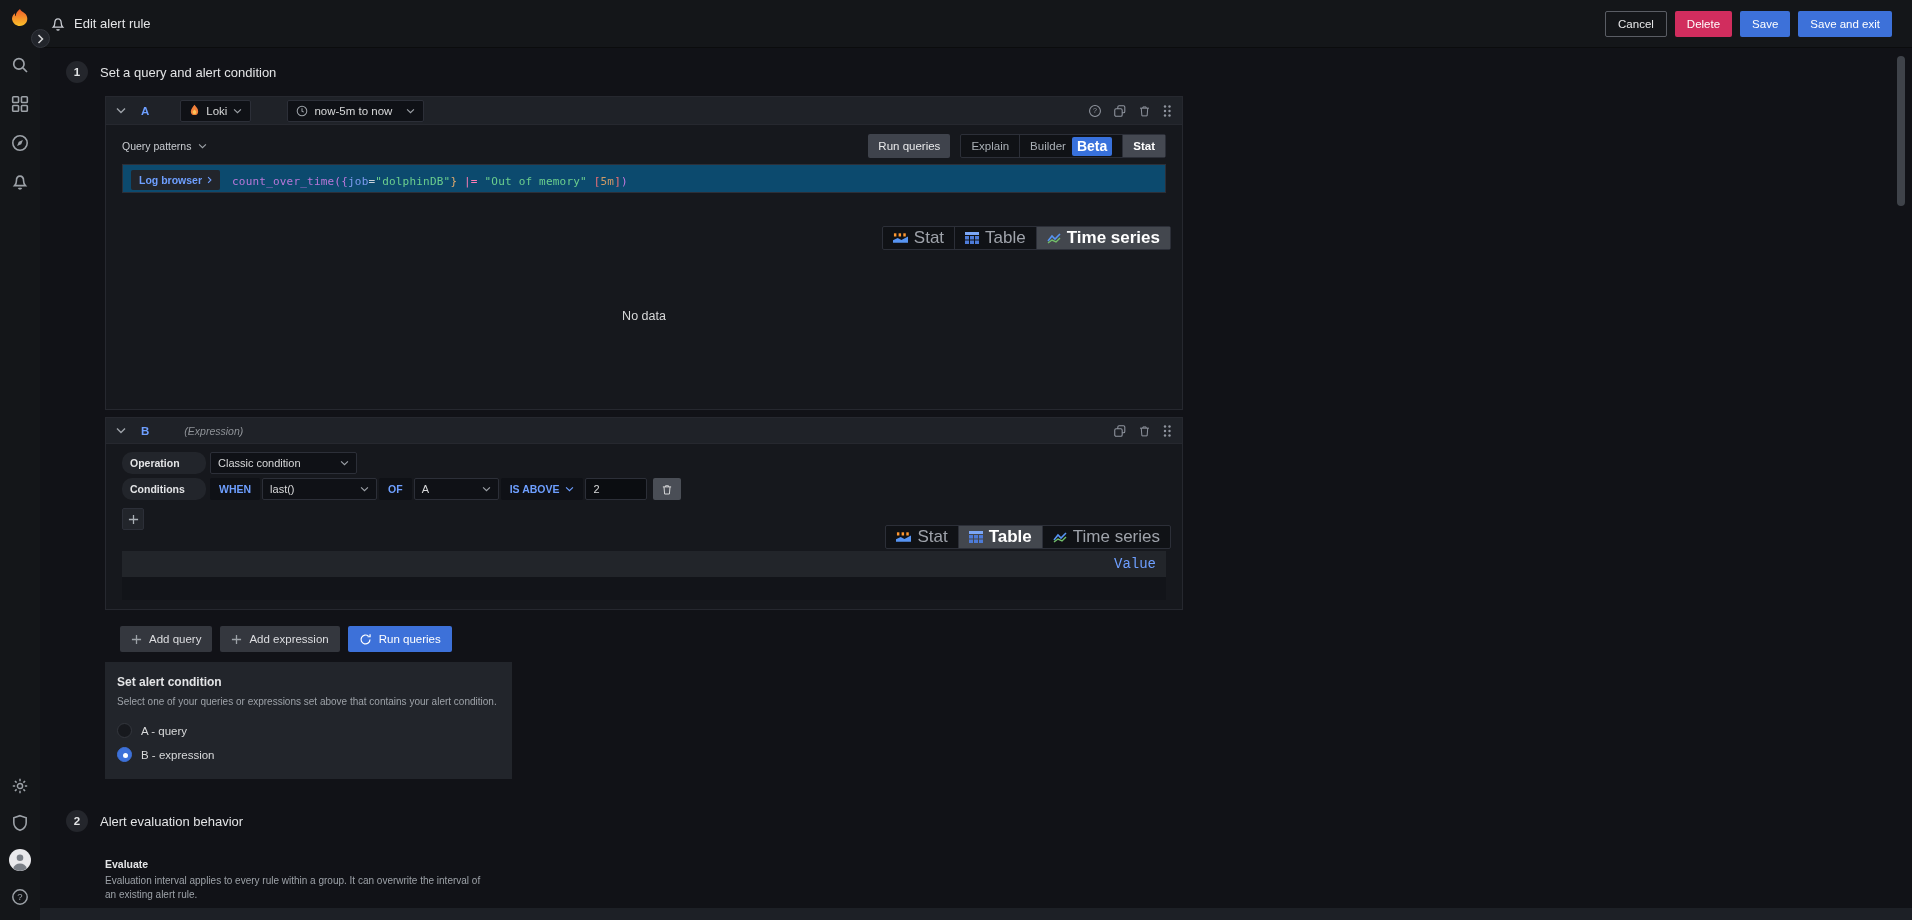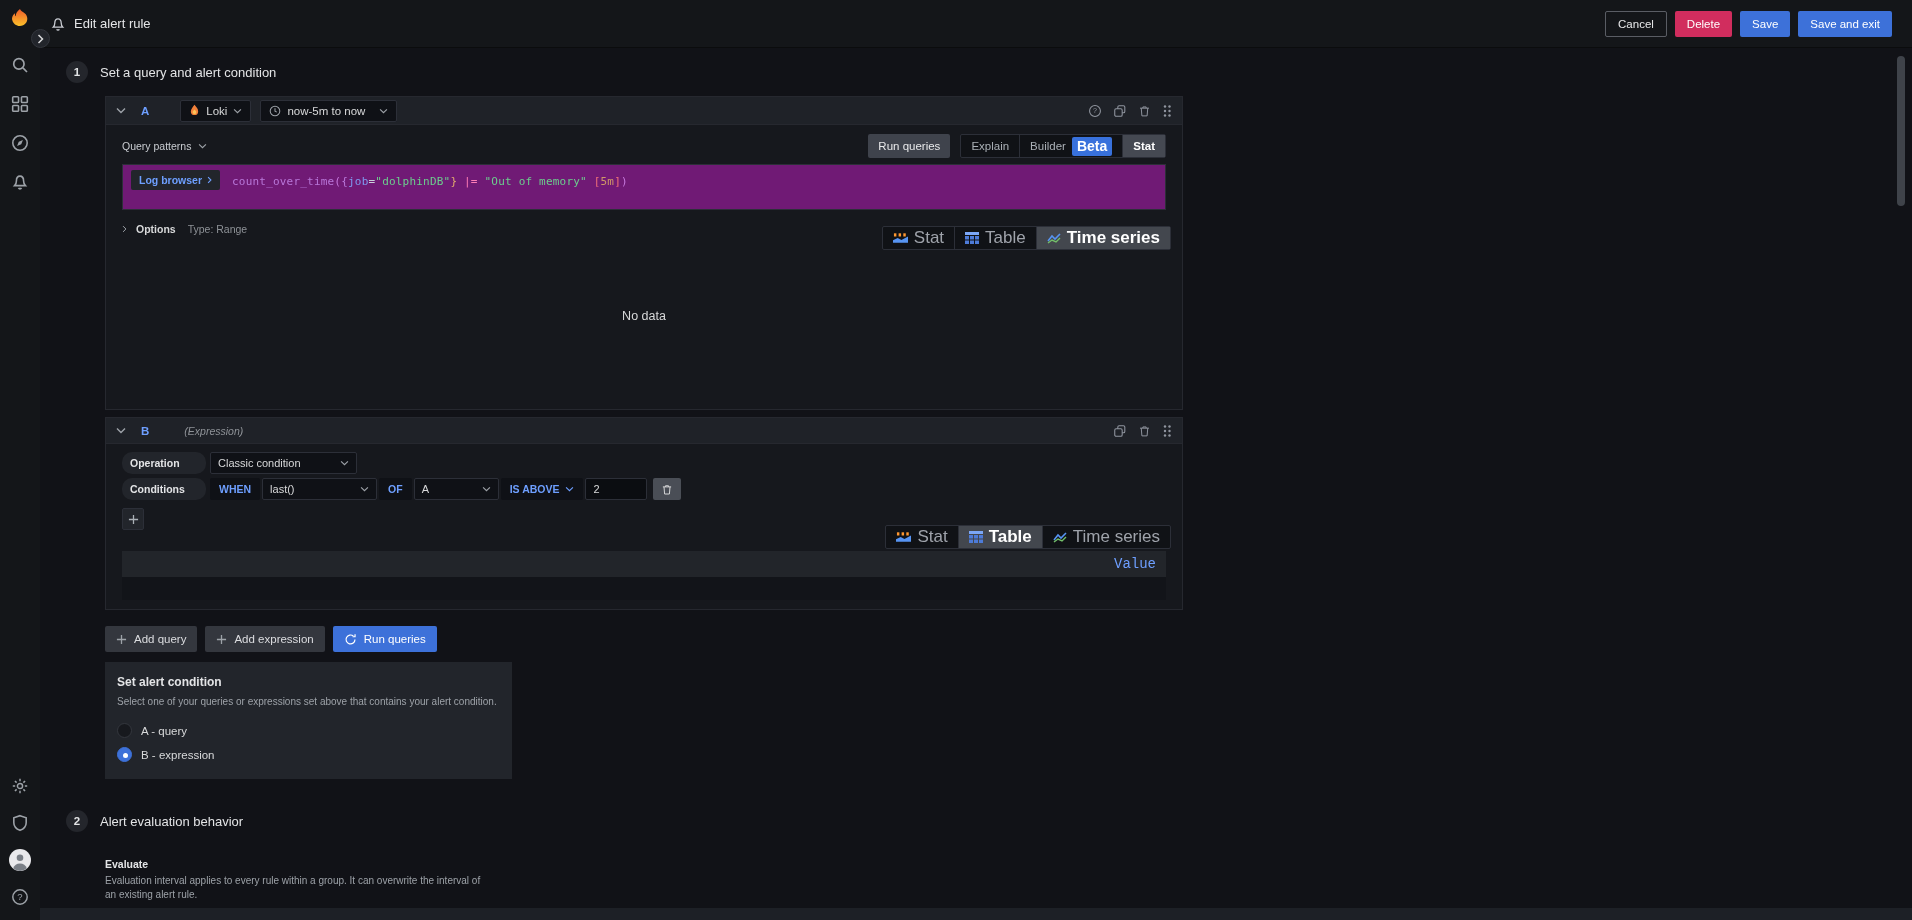--- a/index.html
+++ b/index.html
@@ -34,36 +34,36 @@
   
   .content { position:absolute; left:40px; top:48px; right:0; bottom:0; background:#111217; }
   .step-head { position:absolute; display:flex; align-items:center; gap:12px; }
   .step-circle { width:22px; height:22px; border-radius:50%; background:#24262c; color:#e3e4e6; font-size:11.5px; font-weight:700; display:flex; align-items:center; justify-content:center; }
   .step-title { font-size:13px; font-weight:500; color:#e3e4e6; }
 
   .panel { position:absolute; left:65px; width:1078px; background:#16181d; border:1px solid #26282f; }
   .panel-header { height:28px; background:#1f2228; border-bottom:1px solid #26282f; display:flex; align-items:center; gap:9px; padding:0 10px; }
   .ref-id { color:#6e9fff; font-size:11.5px; font-weight:700; }
   .chev { color:#9da2a8; }
-  .pill { height:22px; background:#0f1116; border:1px solid #2c2f38; border-radius:2px; display:inline-flex; align-items:center; gap:6px; padding:0 8px; font-size:11.5px; color:#d8d9da; }
+  .pill { height:22px; background:#0f1116; border:1px solid #2c2f38; border-radius:2px; display:inline-flex; align-items:center; gap:6px; padding:0 8px; font-size:11.5px; color:#d8d9da;margin-left:27px; }
   .hdr-icons { margin-left:auto; display:flex; gap:11px; color:#9196a0; align-items:center; }
   .expr-label { font-size:10.5px; font-style:italic; color:#8e9297; margin-left:26px; }
 
   
   .row-patterns { display:flex; align-items:center; margin:9px 16px 0; height:24px; }
   .patterns-link { display:flex; align-items:center; gap:7px; font-size:10.5px; color:#c9ccd1; }
   .row-patterns .right { margin-left:auto; display:flex; gap:10px; align-items:center; }
   .runq-sm { height:24px; padding:0 10px; background:#3f434c; border-radius:2px; font-size:11.5px; font-weight:500; color:#e8e9ea; display:flex; align-items:center; }
   .segmented { display:flex; border:1px solid #2c2f38; border-radius:2px; background:#101216; height:24px; align-items:stretch; }
   .seg-item { display:flex; align-items:center; gap:6px; padding:0 10px; font-size:11.5px; color:#aab0b6; border-left:1px solid #2c2f38; }
   .seg-item:first-child { border-left:none; }
   .seg-item.sel { background:#454952; color:#fff; font-weight:600; }
   .beta-badge { background:#3871dc; color:#fff; font-size:14px; font-weight:700; padding:1.5px 5px; border-radius:2px; }
 
-  .query-box { margin:6px 16px 0; border:1px solid #2c2f38; background:#701a75; height:46px; display:flex; align-items:flex-start; padding:5px 8px; gap:12px; }
+  .query-box { margin:6px 16px 0; border:1px solid #2c2f38; background:#0c4a6e; height:29px; display:flex; align-items:flex-start; padding:5px 8px; gap:12px; }
   .log-browser { background:#22252b; color:#6e9fff; font-size:10.5px; font-weight:600; padding:4px 8px; border-radius:2px; display:flex; align-items:center; gap:5px; }
   .query-code { font-family:"DejaVu Sans Mono", monospace; font-size:11px; padding-top:5px; white-space:pre; letter-spacing:.2px; }
 
   .options-row { margin:13px 16px 0; display:flex; align-items:center; gap:9px; font-size:10.5px; }
   .options-label { font-weight:700; color:#d8d9da; }
   .options-type { color:#8e9297; margin-left:3px; }
 
   .viz-toggle { position:absolute; display:flex; border:1px solid #2c2f38; border-radius:2px; background:#101216; height:24px; }
   .viz-item { display:flex; align-items:center; gap:6px; padding:0 10px; font-size:17px; color:#9fa3ab; border-left:1px solid #2c2f38; }
   .viz-item:first-child { border-left:none; }
@@ -77,21 +77,21 @@
   .dd .chev { margin-left:auto; }
   .kw { height:22px; background:#0f1116; border-radius:2px; color:#6e9fff; font-size:10.5px; font-weight:700; display:inline-flex; align-items:center; padding:0 9px; gap:6px; }
   .num-input { height:22px; width:62px; background:#0b0d11; border:1px solid #2c2f38; border-radius:2px; color:#d8d9da; font-size:11px; padding:0 7px; }
   .trash-btn { width:28px; height:22px; background:#4a4e56; border-radius:2px; color:#d8d9da; display:flex; align-items:center; justify-content:center; }
   .plus-btn { width:22px; height:22px; margin:8px 0 0 16px; background:#22252b; border:1px solid #2c2f38; border-radius:2px; color:#aab0b6; display:flex; align-items:center; justify-content:center; }
   .viz-b-table { position:absolute; left:16px; right:16px; top:133px; bottom:9px; background:#121419; }
   .vt-header { height:26px; background:#22252a; display:flex; align-items:center; justify-content:flex-end; padding:0 10px; }
   .vt-col { color:#6e9fff; font-size:14px;font-family:Liberation Mono, monospace; }
 
   
-  .actions { position:absolute; left:65px; top:578px; display:flex; gap:8px; }
+  .actions { position:absolute; left:80px; top:578px; display:flex; gap:8px; }
   .act-btn { height:26px; padding:0 11px; border-radius:2px; background:#34373e; color:#dcdde0; font-size:11.5px; font-weight:500; display:inline-flex; align-items:center; gap:7px; }
   .act-btn.blue { background:#3d71d9; color:#fff; }
   .plus-glyph { color:#9da2a8; }
 
   
   .cond-card { position:absolute; left:65px; top:614px; width:407px; height:117px; background:#22252b; padding:13px 12px; }
   .cond-title { font-size:12px; font-weight:700; color:#e3e4e6; }
   .cond-desc { font-size:10px; color:#9da2a8; margin-top:7px; white-space:nowrap; }
   .radio-row { display:flex; align-items:center; gap:9px; margin-top:16px; }
   .radio { width:15px; height:15px; border-radius:50%; background:#17191e; border:1px solid #34373e; flex:none; }
@@ -299,27 +299,20 @@
     <div class="query-box">
       <button class="log-browser">
         <span>Log browser</span>
         <svg width="5" height="8" viewBox="0 0 7 10" fill="none" stroke="currentColor" stroke-width="1.5">
             <polyline points="1.5,1 5.5,5 1.5,9"></polyline>
           </svg>
       </button>
       <code class="query-code"><span style="color: rgb(184, 119, 217);">count_over_time</span><span style="color: rgb(198, 120, 221);">(</span><span style="color: rgb(184, 119, 217);">{</span><span style="color: rgb(126, 155, 240);">job</span><span style="color: rgb(201, 209, 217);">=</span><span style="color: rgb(108, 207, 142);">"dolphinDB"</span><span style="color: rgb(224, 169, 109);">}</span><span style="color: rgb(201, 209, 217);"> </span><span style="color: rgb(255, 126, 182);">|=</span><span style="color: rgb(201, 209, 217);"> </span><span style="color: rgb(108, 207, 142);">"Out of memory"</span><span style="color: rgb(201, 209, 217);"> </span><span style="color: rgb(240, 113, 120);">[</span><span style="color: rgb(209, 154, 102);">5m</span><span style="color: rgb(240, 113, 120);">]</span><span style="color: rgb(198, 120, 221);">)</span></code>
     </div>
 
-    <div class="options-row">
-      <svg class="chev" width="5" height="8" viewBox="0 0 7 10" fill="none" stroke="currentColor" stroke-width="1.4">
-          <polyline points="1.5,1 5.5,5 1.5,9"></polyline>
-        </svg>
-      <span class="options-label">Options</span>
-      <span class="options-type">Type: Range</span>
-    </div>
 
     <div class="viz-toggle" style="top:129px; right:11px;">
       <button class="viz-item">
         <svg width="15" height="12" viewBox="0 0 16 12">
           <rect x="1" y="1" width="2.6" height="3.4" fill="#ff9830"></rect>
             <rect x="6" y="1" width="2.6" height="3.4" fill="#ff9830"></rect>
             <rect x="11" y="1" width="2.6" height="3.4" fill="#ff9830"></rect>
           <path d="M0 11V8.5L5 6l4 2 7-3.5V11z" fill="#5794f2"></path>
         </svg>
         <span>Stat</span>

